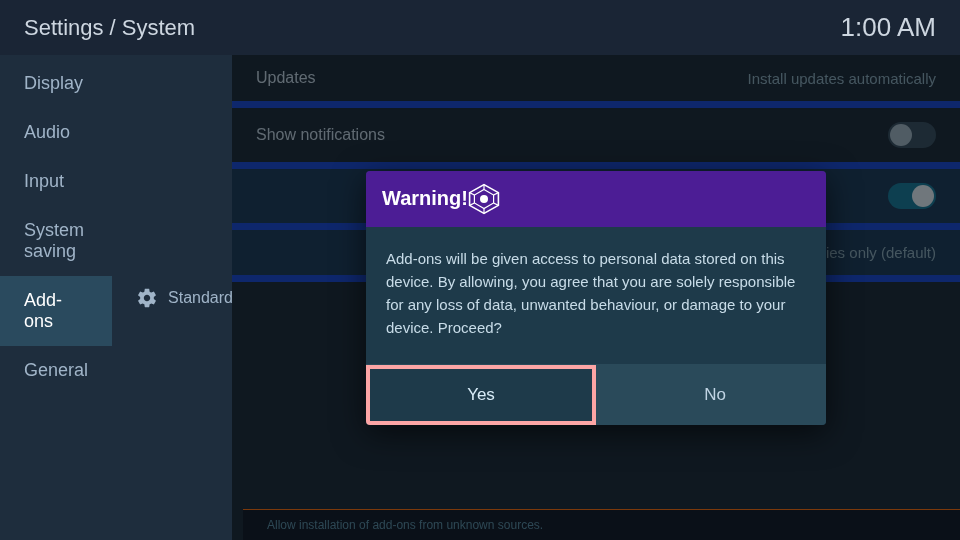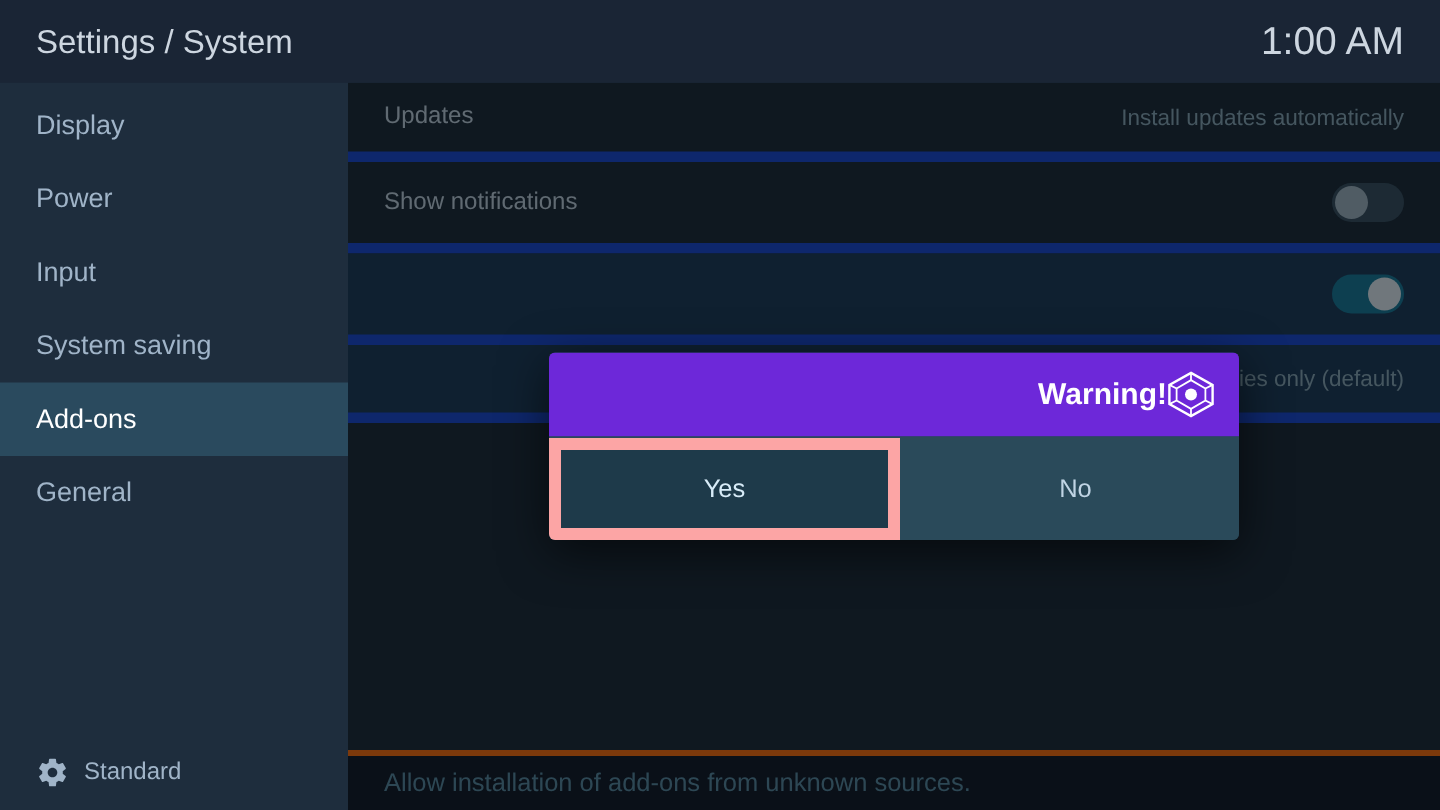--- a/index.html
+++ b/index.html
@@ -41,21 +41,21 @@
       display: flex;
       flex: 1;
       overflow: hidden;
     }
 
     
     .sidebar {
       width: 232px;
       background: #1e2d3d;
       display: flex;
-      flex-direction: column;
+      flex-direction: row;
       justify-content: space-between;
       flex-shrink: 0;
     }
 
     .sidebar-nav {
       display: flex;
       flex-direction: column;
       padding-top: 4px;
     }
 
@@ -161,26 +161,26 @@
     }
 
     .toggle.on .toggle-knob {
       background: #e0eef8;
     }
 
     
     .status-bar {
       padding: 8px 24px;
       background: #152030;
-      font-size: 17px;
+      font-size: 12px;
       color: #5a8fa8;
-      border-top: 4px solid #f97316;
+      border-top: 1px solid #f97316;
       position: absolute;
       bottom: 0;
-      left: 0;
+      left: 11px;
       right: 0;
     }
 
     
     .overlay {
       position: absolute;
       top: 0; left: 0; right: 0; bottom: 0;
       background: rgba(0,0,0,0.5);
       display: flex;
       align-items: center;
@@ -191,23 +191,23 @@
     
     .dialog {
       width: 460px;
       background: #1e3a4a;
       border-radius: 4px;
       overflow: hidden;
       box-shadow: 0 8px 32px rgba(0,0,0,0.6);
     }
 
     .dialog-header {
-      background: #6d28d9;
-      display: flex;
-      justify-content: flex-end;
+      background: #4c1d95;
+      display: flex;
+      justify-content: flex-start;
       align-items: center;
       padding: 12px 16px;
     }
 
     .dialog-title {
       font-size: 20px;
       font-weight: bold;
       color: #fff;
     }
 
@@ -235,21 +235,21 @@
       font-size: 17px;
       cursor: pointer;
       text-align: center;
       color: #c8dce8;
       background: #1e3a4a;
       border: none;
       outline: none;
     }
 
     .dialog-btn.yes {
-      border: 8px solid #fca5a5;
+      border: 4px solid #fca5a5;
       background: #1e3a4a;
       color: #d8ecf8;
     }
 
     .dialog-btn.no {
       border: none;
       background: #2a4a5a;
       color: #c0d4e4;
       padding-left: 24px;
     }
@@ -263,21 +263,21 @@
 </div>
 
 <div class="main">
 
   <div class="sidebar">
     <nav class="sidebar-nav">
       <div class="sidebar-item">
         <span>Display</span>
       </div>
       <div class="sidebar-item">
-        <span>Power</span>
+        <span>Audio</span>
       </div>
       <div class="sidebar-item">
         <span>Input</span>
       </div>
       <div class="sidebar-item">
         <span>System saving</span>
       </div>
       <div class="sidebar-item active">
         <span>Add-ons</span>
       </div>
@@ -337,20 +337,23 @@
             <polygon points="20,8 32,15 32,25 20,32 8,25 8,15" fill="none" stroke="#fff" stroke-width="1.5"></polygon>
             <circle cx="20" cy="20" r="5" fill="#fff"></circle>
             <line x1="20" y1="2" x2="20" y2="8" stroke="#fff" stroke-width="1.5"></line>
             <line x1="38" y1="12" x2="32" y2="15" stroke="#fff" stroke-width="1.5"></line>
             <line x1="38" y1="28" x2="32" y2="25" stroke="#fff" stroke-width="1.5"></line>
             <line x1="20" y1="38" x2="20" y2="32" stroke="#fff" stroke-width="1.5"></line>
             <line x1="2" y1="28" x2="8" y2="25" stroke="#fff" stroke-width="1.5"></line>
             <line x1="2" y1="12" x2="8" y2="15" stroke="#fff" stroke-width="1.5"></line>
           </svg>
         </div>
+        <div class="dialog-body">
+          <span>Add-ons will be given access to personal data stored on this device. By allowing, you agree that you are solely responsible for any loss of data, unwanted behaviour, or damage to your device. Proceed?</span>
+        </div>
         <div class="dialog-buttons">
           <button class="dialog-btn yes">Yes</button>
           <button class="dialog-btn no">No</button>
         </div>
       </div>
     </div>
   </div>
 
 </div>
 

